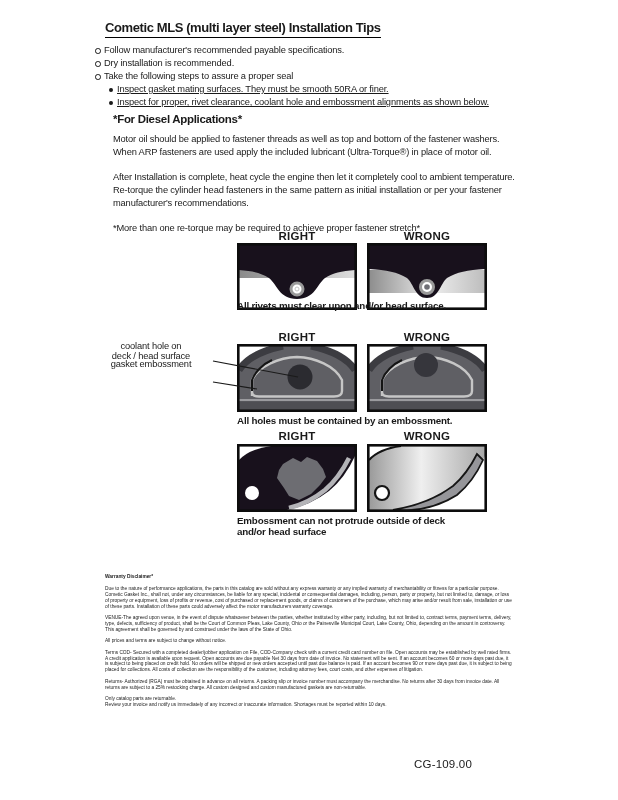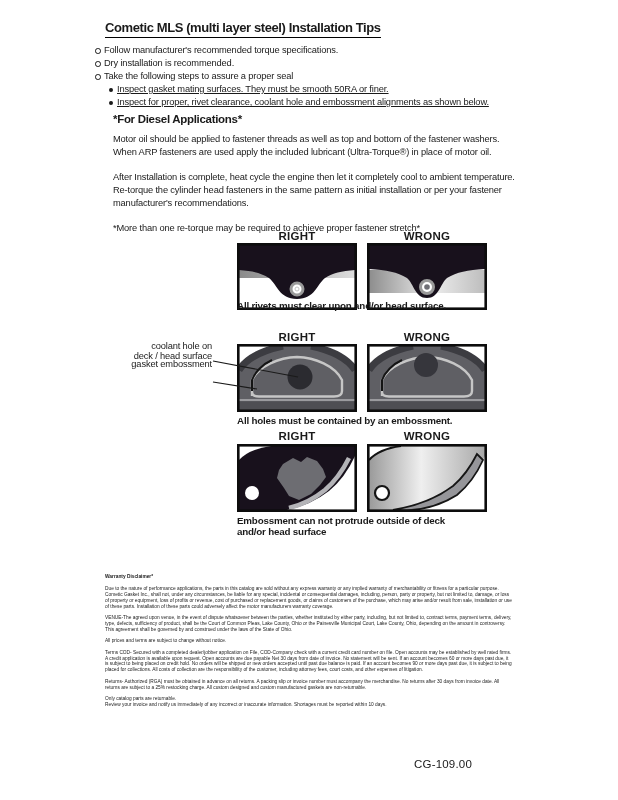--- a/index.html
+++ b/index.html
@@ -26,21 +26,21 @@
   .pair{left:237px;width:260px;height:108px;}
   .fig-label{position:absolute;top:0;width:120px;text-align:center;font-weight:bold;
              font-size:11.5px;letter-spacing:0.2px;}
   .fig-box{position:absolute;top:13px;}
   .fig-caption{position:absolute;width:260px;font-size:9.8px;font-weight:bold;
                letter-spacing:-0.2px;line-height:10.5px;}
   .cap1{top:71px;}  
   .cap2{top:85px;}
   .cap3{top:86px;}
 
-  .callout{width:122px;text-align:right;font-size:9.3px;letter-spacing:-0.15px;line-height:9.8px;}
+  .callout{width:122px;text-align:center;font-size:9.3px;letter-spacing:-0.15px;line-height:9.8px;}
   .coolant-label{left:90px;top:342px;}
   .embossment-label{left:90px;top:360px;}
   .leader-svg{left:205px;top:340px;}
 
   .fineprint{left:105px;top:574px;width:408px;font-size:4.8px;line-height:5.9px;color:#222;
              letter-spacing:0;}
   .fineprint .fp-head{font-weight:bold;margin:0 0 6px 0;}
   .fineprint p{margin:0 0 5.5px 0;}
 
   .pagenum{left:385px;top:758px;font-size:11.5px;letter-spacing:0.2px;color:#1a1a1a;margin-left:29px;}
@@ -48,21 +48,21 @@
 </head>
 <body>
 
 <div class="page">
 
   <div class="abs title">Cometic MLS (multi layer steel) Installation Tips</div>
 
   <div class="abs bullets">
     <div class="b-item">
       <span class="ring"></span>
-      <span>Follow manufacturer's recommended torque specifications.</span>
+      <span>Follow manufacturer's recommended payable specifications.</span>
     </div>
     <div class="b-item">
       <span class="ring"></span>
       <span>Dry installation is recommended.</span>
     </div>
     <div class="b-item">
       <span class="ring"></span>
       <span>Take the following steps to assure a proper seal</span>
     </div>
     <div class="b-sub">

